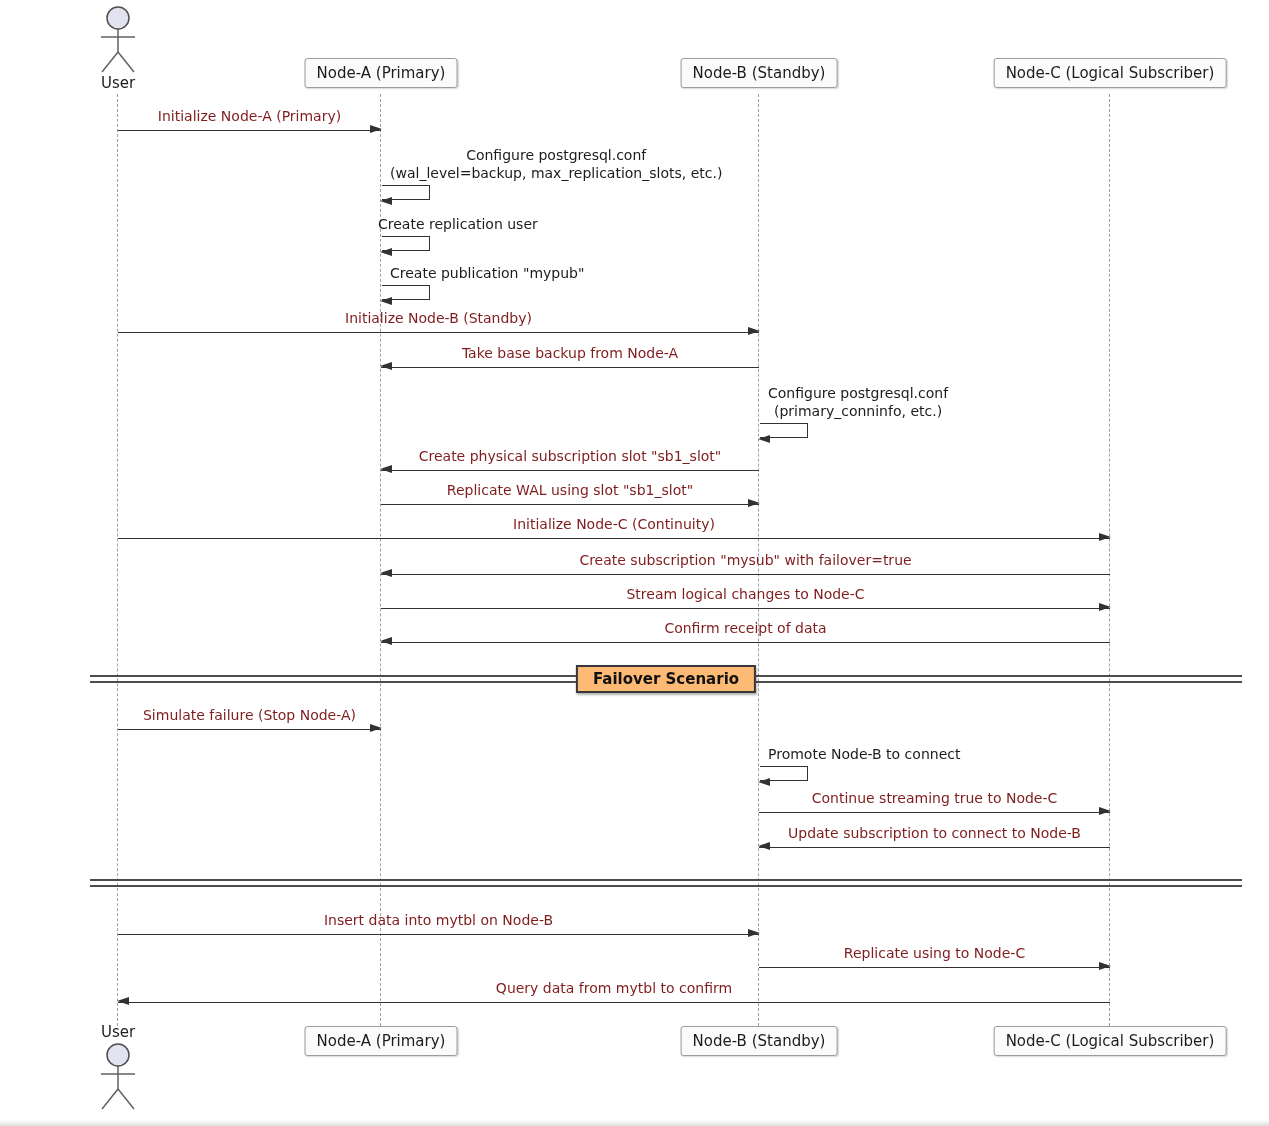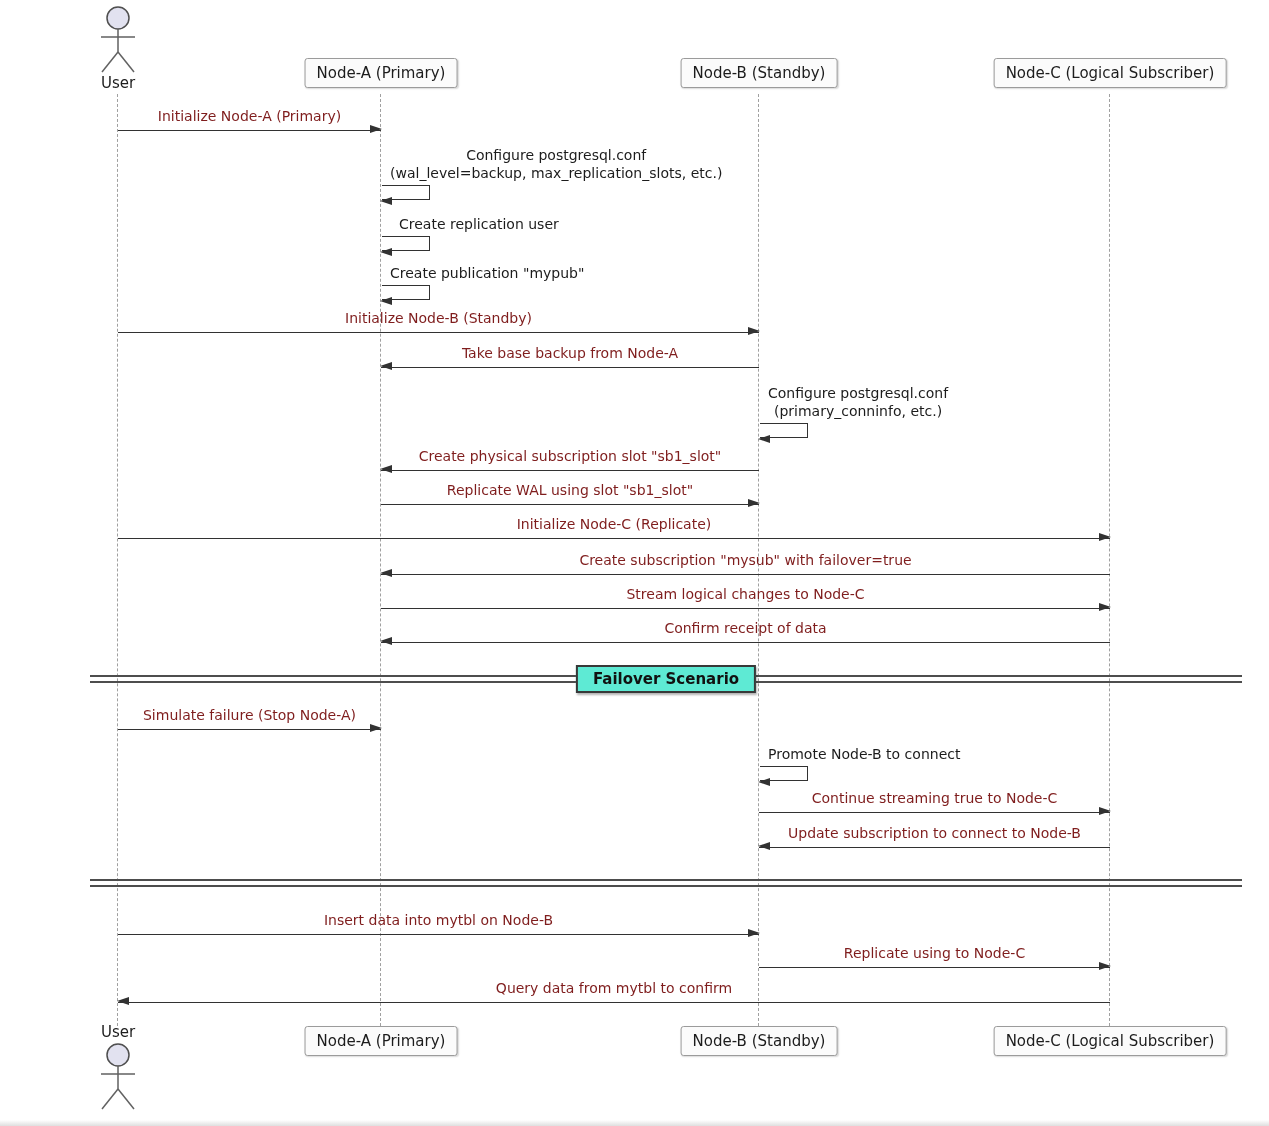--- a/index.html
+++ b/index.html
@@ -50,21 +50,21 @@
     position:absolute; width:47px; height:13px;
     border:1.7px solid #323232; border-left:none;
   }
   .self-loop .arr.left { top:auto; bottom:-6px; left:-2px; }
   .divider-line {
     position:absolute; left:90px; width:1152px; height:4px;
     border-top:2px solid #4d4d4d; border-bottom:2px solid #4d4d4d;
   }
   .divider-box {
     position:absolute; transform:translate(-50%,-50%);
-    background:#5eead4; border:2px solid #383838;
+    background:#fdba74; border:2px solid #383838;
     padding:3px 15px; font-size:15px; font-weight:bold; white-space:nowrap;
     color:#111; box-shadow:1.5px 1.5px 2px rgba(0,0,0,0.3);
   }
   .bottom-edge {
     position:absolute; left:0; right:0; bottom:0; height:6px;
     background:linear-gradient(to bottom, rgba(0,0,0,0), rgba(0,0,0,0.13));
   }
 </style>
 </head>
 <body>
@@ -105,21 +105,21 @@
       <div class="mline"></div>
       <div class="arr right"></div>
     </div>
     <div class="self-label" style="left: 390px; top: 146px;">
       <div>Configure postgresql.conf</div>
       <div>(wal_level=backup, max_replication_slots, etc.)</div>
     </div>
     <div class="self-loop" style="left: 382px; top: 185px;">
       <div class="arr left"></div>
     </div>
-    <div class="self-label" style="left: 399px; top: 215px;">
+    <div class="self-label" style="left: 378px; top: 215px;">
       <div>Create replication user</div>
     </div>
     <div class="self-loop" style="left: 382px; top: 236px;">
       <div class="arr left"></div>
     </div>
     <div class="self-label" style="left: 390px; top: 264px;">
       <div>Create publication "mypub"</div>
     </div>
     <div class="self-loop" style="left: 382px; top: 285px;">
       <div class="arr left"></div>
@@ -145,21 +145,21 @@
       <div class="mlabel">Create physical subscription slot "sb1_slot"</div>
       <div class="mline"></div>
       <div class="arr left"></div>
     </div>
     <div class="msg" style="left: 381px; top: 505px; width: 378px;">
       <div class="mlabel">Replicate WAL using slot "sb1_slot"</div>
       <div class="mline"></div>
       <div class="arr right"></div>
     </div>
     <div class="msg" style="left: 118px; top: 539px; width: 992px;">
-      <div class="mlabel">Initialize Node-C (Replicate)</div>
+      <div class="mlabel">Initialize Node-C (Continuity)</div>
       <div class="mline"></div>
       <div class="arr right"></div>
     </div>
     <div class="msg" style="left: 381px; top: 575px; width: 729px;">
       <div class="mlabel">Create subscription "mysub" with failover=true</div>
       <div class="mline"></div>
       <div class="arr left"></div>
     </div>
     <div class="msg" style="left: 381px; top: 609px; width: 729px;">
       <div class="mlabel">Stream logical changes to Node-C</div>

